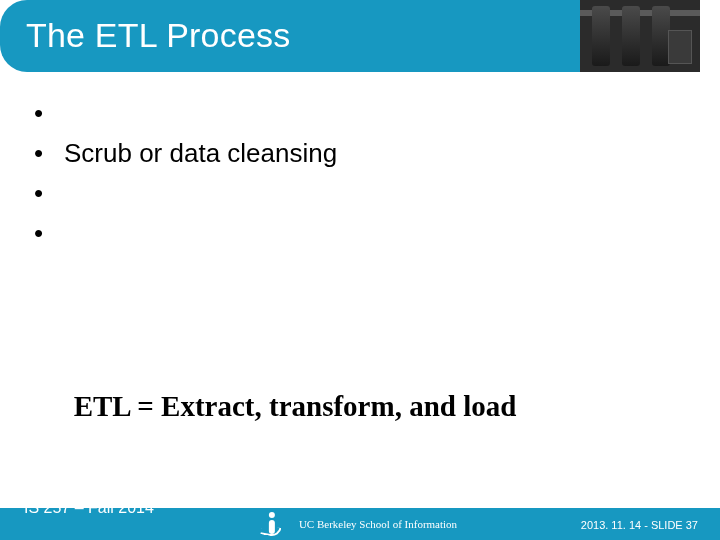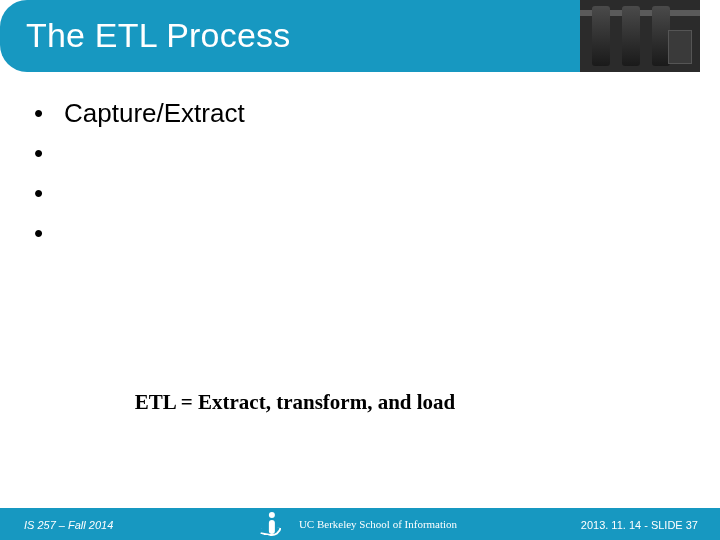--- a/index.html
+++ b/index.html
@@ -42,28 +42,28 @@
   }
   .bullet-dot {
     width: 30px; font-size: 26px; color: #000; line-height: 34px; text-align: left;
   }
   .bullet-text {
     font-size: 26px; color: #000; line-height: 34px;
   }
   .definition {
     position: absolute; left: 0; width: 590px; top: 390px; text-align: center;
     font-family: "Times New Roman", Times, serif;
-    font-weight: bold; font-size: 21px; color: #000;
+    font-weight: bold; font-size: 29px; color: #000;
   }
   .footer-bar {
     position: absolute; left: 0; bottom: 0; width: 720px; height: 32px;
     background: #1798c1;
   }
   .footer-left {
-    position: absolute; left: 24px; bottom: 9px; color: #ffffff; font-size: 11px; font-style: italic;
+    position: absolute; left: 24px; bottom: 23px; color: #ffffff; font-size: 16px;
   }
   .footer-right {
     position: absolute; right: 22px; bottom: 9px; color: #ffffff; font-size: 11px;
   }
   .footer-logo {
     position: absolute; left: 50%; transform: translateX(-50%); bottom: 4px;
     display: flex; align-items: center; gap: 18px;
   }
   .footer-logo .i-mark {
     width: 18px; height: 24px; position: relative;
@@ -96,24 +96,24 @@
     <div class="beam"></div>
     <div class="col c1"></div>
     <div class="col c2"></div>
     <div class="col c3"></div>
     <div class="door"></div>
   </div>
 
   <div class="content">
     <div class="bullet-row">
       <div class="bullet-dot">•</div>
-      <div class="bullet-text">Capture/Extract</div>
     </div>
     <div class="bullet-row">
       <div class="bullet-dot">•</div>
+      <div class="bullet-text">Scrub or data cleansing</div>
     </div>
     <div class="bullet-row">
       <div class="bullet-dot">•</div>
     </div>
     <div class="bullet-row">
       <div class="bullet-dot">•</div>
     </div>
   </div>
 
   <div class="definition">ETL = Extract, transform, and load</div>

